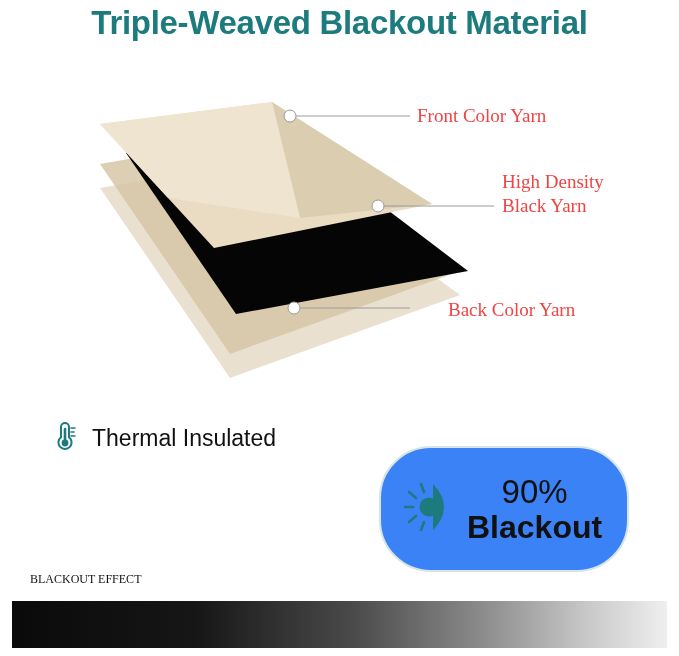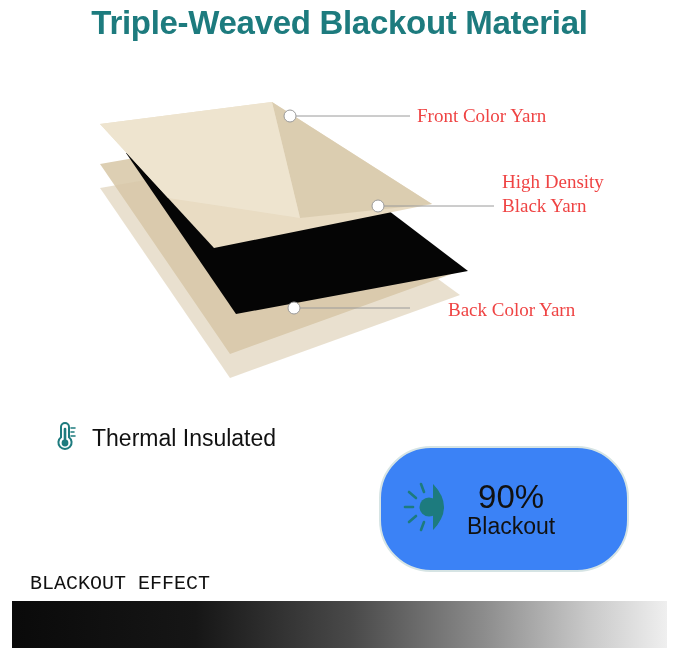--- a/index.html
+++ b/index.html
@@ -110,33 +110,33 @@
     justify-content: center;
     line-height: 1.08;
   }
   #badge-pct {
     font-size: 33px;
     color: #111111;
     font-weight: 400;
     font-family: "Liberation Sans", sans-serif;
   }
   #badge-word {
-    font-size: 23px;
-    color: #111111;
-    font-weight: normal;
+    font-size: 32px;
+    color: #111111;
+    font-weight: bold;
     font-family: "Liberation Sans", sans-serif;
   }
 
   
   #effect-title {
     position: absolute;
     left: 30px;
     top: 572px;
-    font-family: Liberation Mono, monospace;
-    font-size: 20px;
+    font-family: Liberation Serif, serif;
+    font-size: 12px;
     color: #111111;
   }
   #gradient-bar {
     position: absolute;
     left: 12px;
     top: 601px;
     width: 655px;
     height: 47px;
     background: linear-gradient(to right, #0a0a0a 0%, #161616 28%, #4a4a4a 52%, #8c8c8c 72%, #c9c9c9 88%, #efefef 100%);
   }

